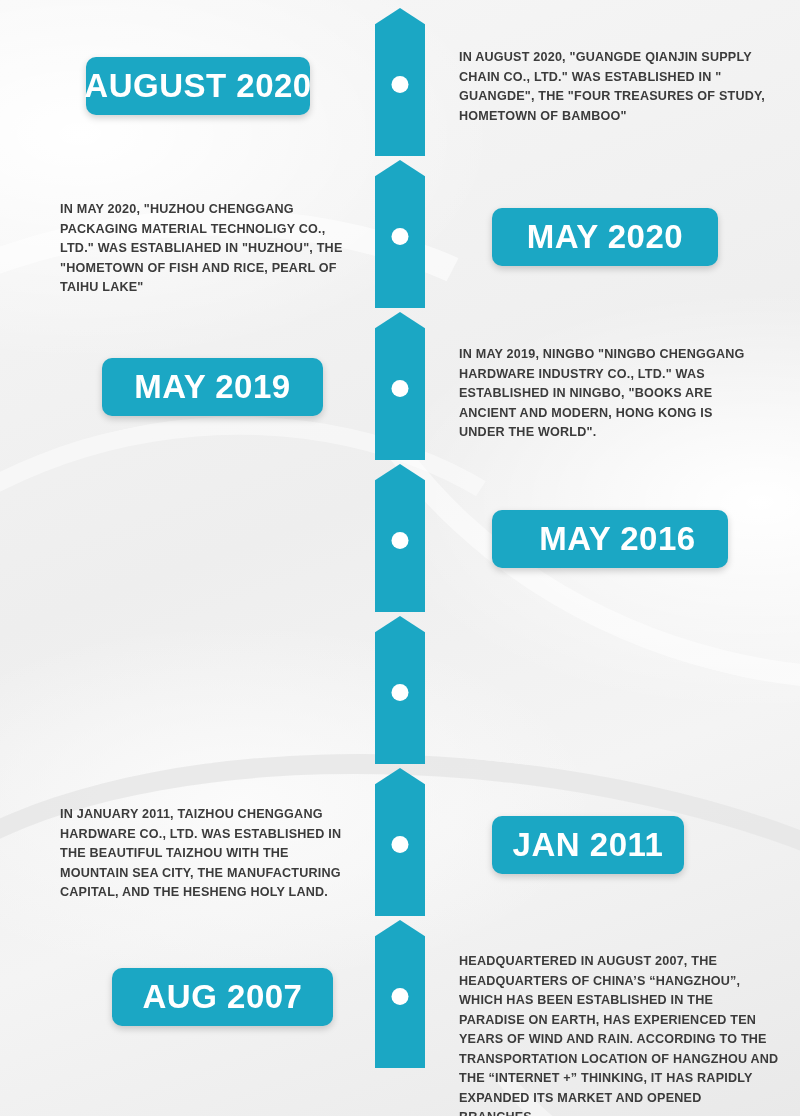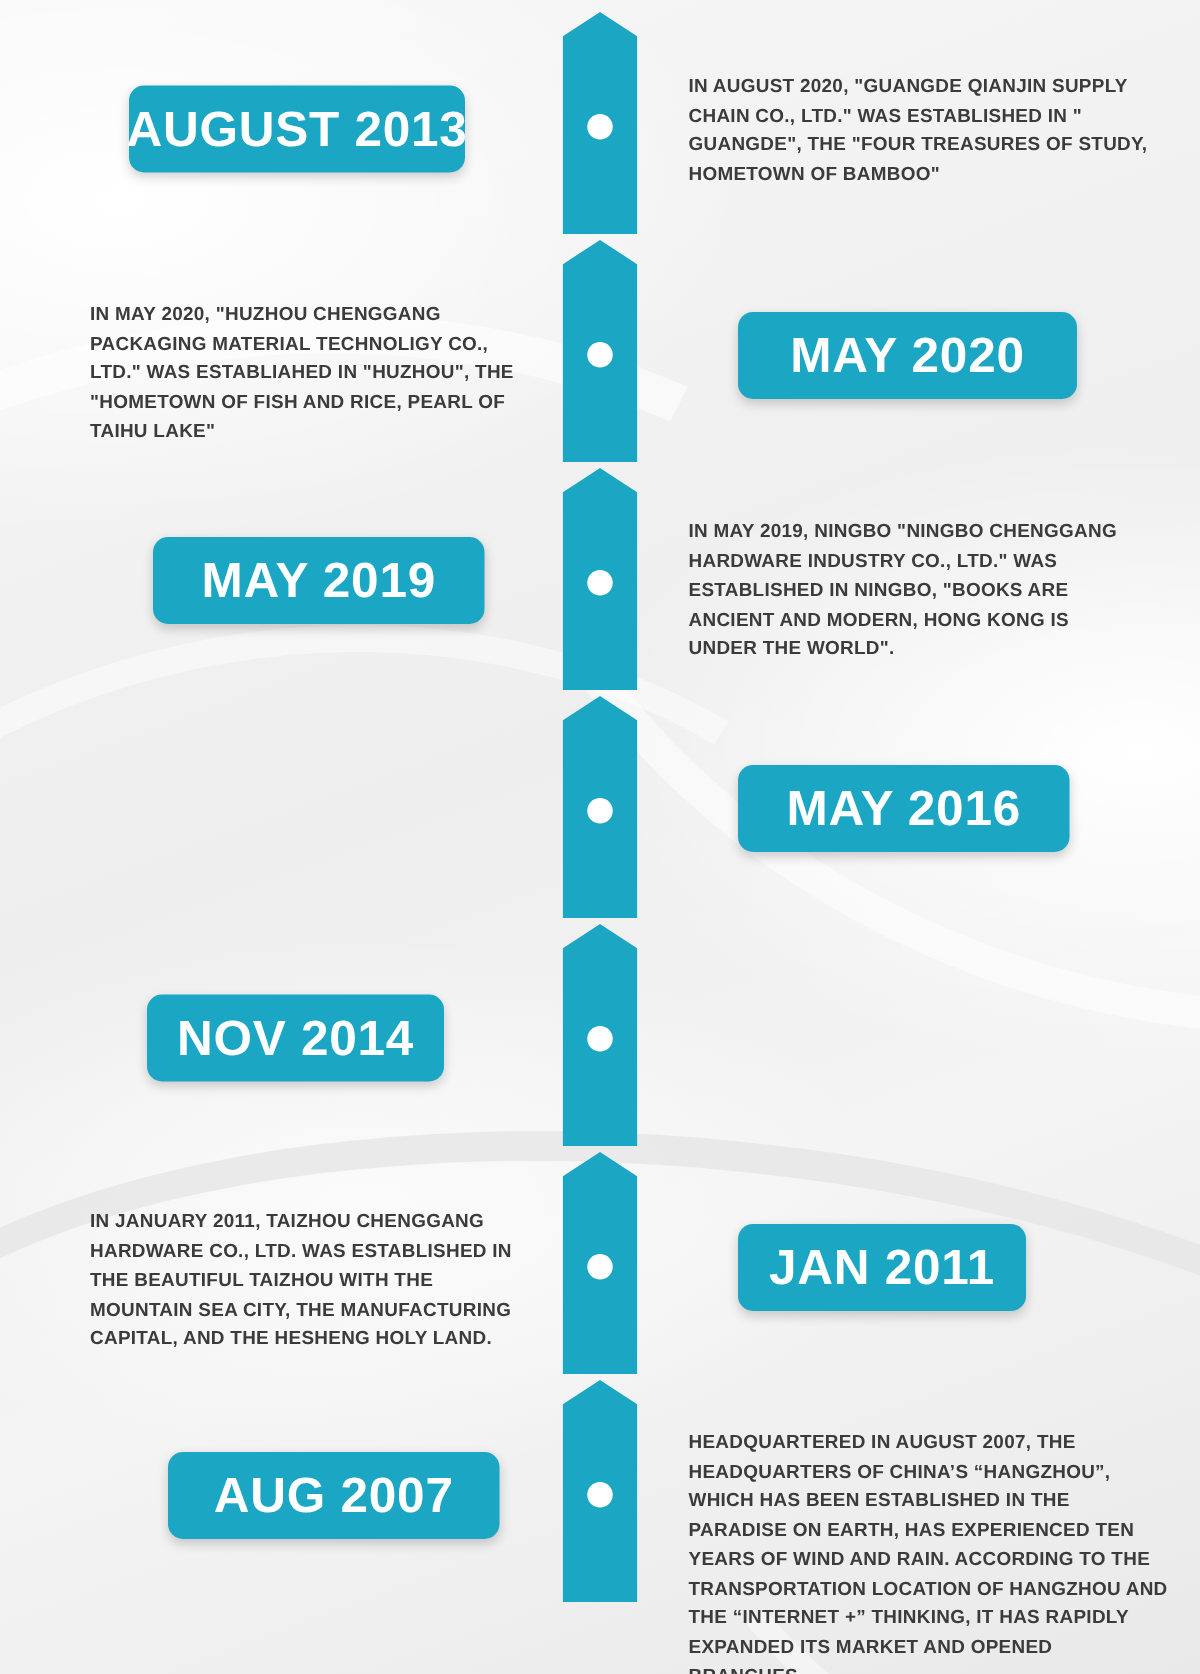--- a/index.html
+++ b/index.html
@@ -93,44 +93,43 @@
   <div class="bg-swoosh sw3"></div>
   <div class="bg-swoosh sw4"></div>
   <div class="bg-swoosh sw5"></div>
 </div>
 
 <div class="timeline">
 
   <div class="arrow" style="top:8px; height:148px;">
     <div class="dot" style="top:68px;"></div>
   </div>
-  <div class="pill" style="left:86px; top:57px; width:224px; height:58px;">AUGUST 2013</div>
+  <div class="pill" style="left:86px; top:57px; width:224px; height:58px;">AUGUST 2020</div>
   <div class="desc" style="left:459px; top:48px; width:320px;">IN AUGUST 2020, "GUANGDE QIANJIN SUPPLY CHAIN CO., LTD." WAS ESTABLISHED IN " GUANGDE", THE "FOUR TREASURES OF STUDY, HOMETOWN OF BAMBOO"</div>
 
   <div class="arrow" style="top:160px; height:148px;">
     <div class="dot" style="top:68px;"></div>
   </div>
   <div class="pill" style="left:492px; top:208px; width:226px; height:58px;">MAY 2020</div>
   <div class="desc" style="left:60px; top:200px; width:300px;">IN MAY 2020, "HUZHOU CHENGGANG PACKAGING MATERIAL TECHNOLIGY CO., LTD." WAS ESTABLIAHED IN "HUZHOU", THE "HOMETOWN OF FISH AND RICE, PEARL OF TAIHU LAKE"</div>
 
   <div class="arrow" style="top:312px; height:148px;">
     <div class="dot" style="top:68px;"></div>
   </div>
   <div class="pill" style="left:86px; top:358px; width:221px; height:58px;margin-left:16px;">MAY 2019</div>
   <div class="desc" style="left:459px; top:345px; width:300px;">IN MAY 2019, NINGBO "NINGBO CHENGGANG HARDWARE INDUSTRY CO., LTD." WAS ESTABLISHED IN NINGBO, "BOOKS ARE ANCIENT AND MODERN, HONG KONG IS UNDER THE WORLD".</div>
 
   <div class="arrow" style="top:464px; height:148px;">
     <div class="dot" style="top:68px;"></div>
   </div>
-  <div class="pill" style="left:492px; top:510px; width:221px; height:58px;">MAY 2016</div>
+  <div class="pill" style="left:492px; top:510px; width:221px; height:58px;padding-left:15px;">MAY 2016</div>
 
   <div class="arrow" style="top:616px; height:148px;">
     <div class="dot" style="top:68px;"></div>
   </div>
-  <div class="pill" style="left:98px; top:663px; width:198px; height:58px;">NOV 2014</div>
 
   <div class="arrow" style="top:768px; height:148px;">
     <div class="dot" style="top:68px;"></div>
   </div>
   <div class="pill" style="left:492px; top:816px; width:192px; height:58px;">JAN 2011</div>
   <div class="desc" style="left:60px; top:805px; width:300px;">IN JANUARY 2011, TAIZHOU CHENGGANG HARDWARE CO., LTD. WAS ESTABLISHED IN THE BEAUTIFUL TAIZHOU WITH THE MOUNTAIN SEA CITY, THE MANUFACTURING CAPITAL, AND THE HESHENG HOLY LAND.</div>
 
   <div class="arrow" style="top:920px; height:148px;">
     <div class="dot" style="top:68px;"></div>
   </div>

